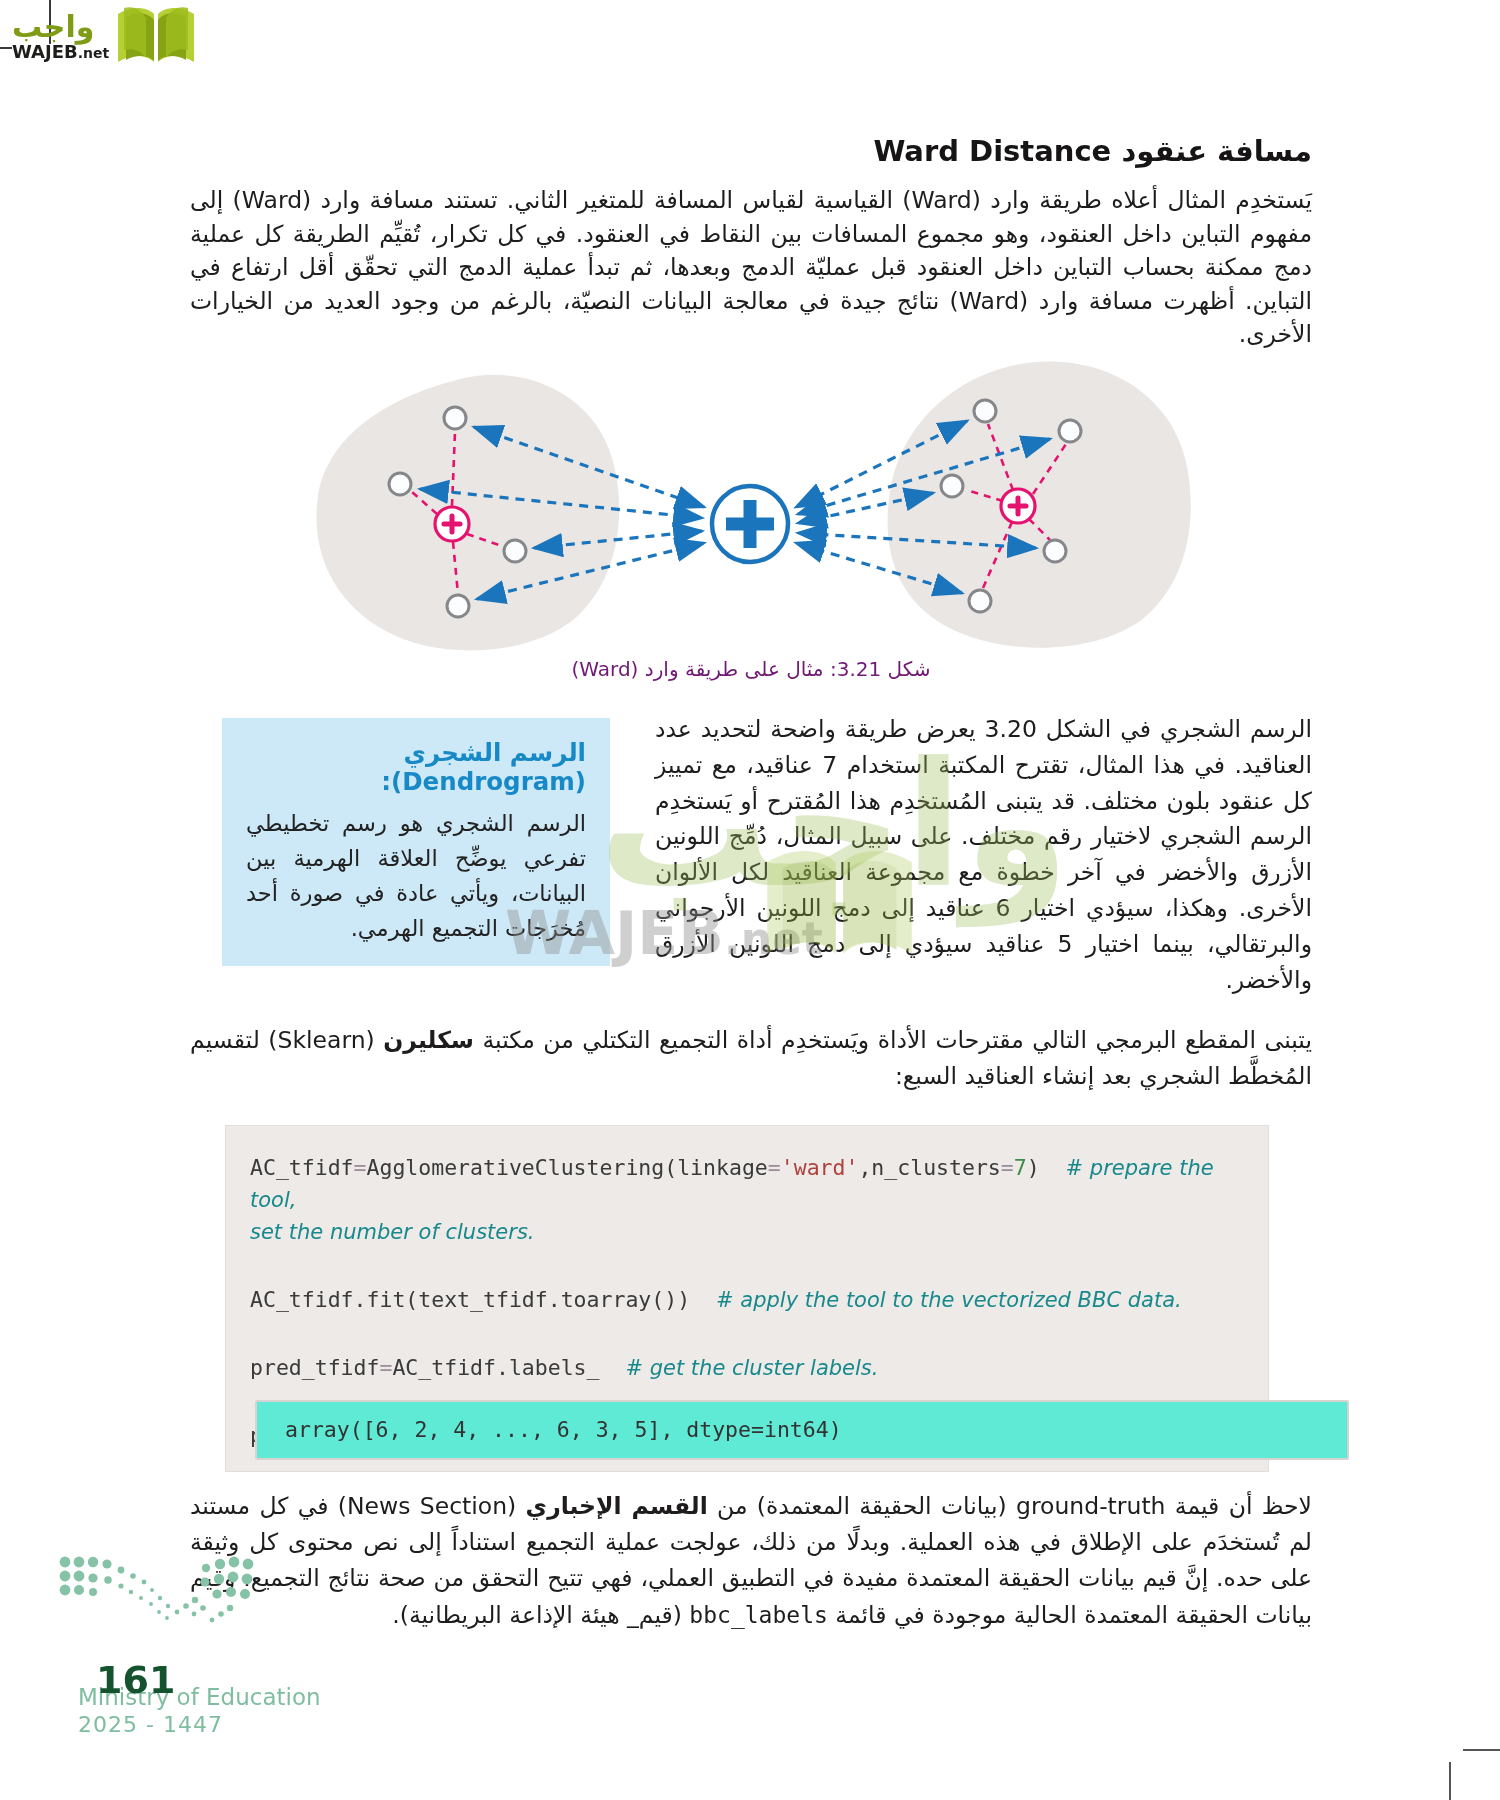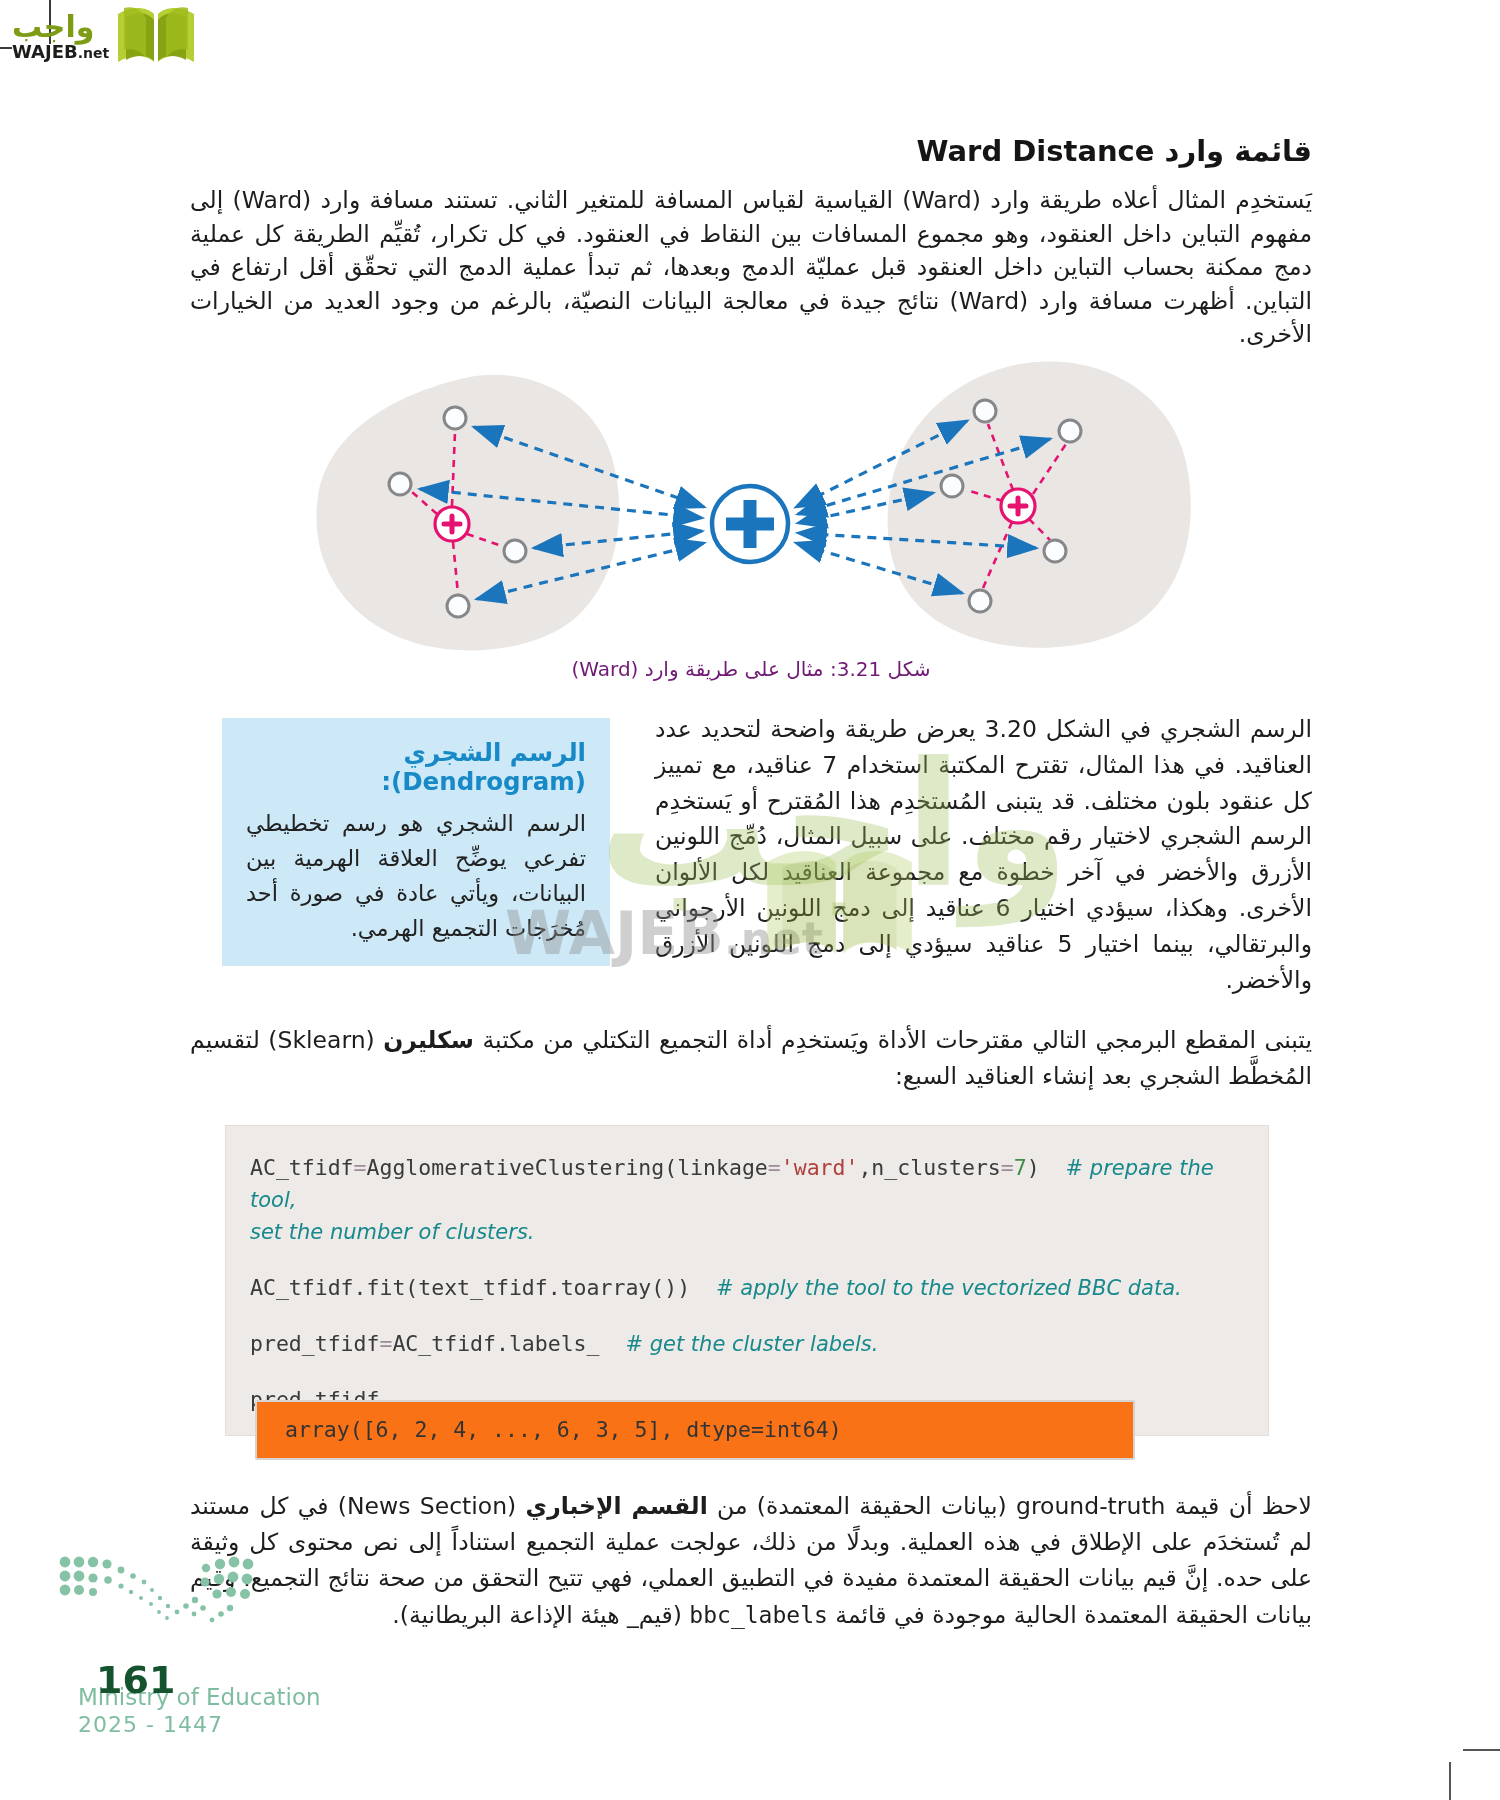--- a/index.html
+++ b/index.html
@@ -48,30 +48,30 @@
          opacity:.34;direction:rtl;text-align:left;line-height:180px;}
   .wm-en{left:505px;top:898px;font-size:60px;font-weight:bold;color:#8f8f8f;opacity:.42;}
   .wm-en .tld{font-size:44px;}
   .wm-book{left:752px;top:798px;opacity:.34;}
 
   
   .codeblock{position:absolute;left:225px;top:1125px;width:1044px;box-sizing:border-box;
              background:#edeae7;border:1px solid #e2ded9;padding:26px 18px 20px 24px;}
   .code-line{font-family:"DejaVu Sans Mono", monospace;font-size:21.5px;line-height:31px;
              white-space:pre-wrap;color:#3a3a3a;}
-  .code-line.gap{margin-top:24px;}
+  .code-line.gap{margin-top:36px;}
   .tok-code{color:#3a3a3a;}
   .tok-op{color:#9b8b9b;}
   .tok-str{color:#b0403c;}
   .tok-num{color:#3e8f46;}
   .tok-comment{color:#17898c;font-style:italic;font-family:"DejaVu Sans", sans-serif;font-size:21px;}
 
   
-  .outputbox{position:absolute;left:255px;top:1400px;width:880px;height:60px;box-sizing:border-box;
-             background:#f97316;border:2px solid #d6d3d0;border-radius:2px;}
+  .outputbox{position:absolute;left:255px;top:1400px;width:1094px;height:60px;box-sizing:border-box;
+             background:#5eead4;border:2px solid #d6d3d0;border-radius:2px;}
   .outputbox span{display:block;font-family:"DejaVu Sans Mono", monospace;font-size:21.5px;
                   color:#333;line-height:56px;padding-left:28px;}
 
   
   .ministry-dots{position:absolute;left:55px;top:1552px;}
   .ministry-ar{position:absolute;left:78px;top:1642px;font-size:31px;color:#a3cdb6;
                direction:rtl;text-align:left;width:190px;font-weight:bold;}
   .page-number{position:absolute;left:96px;top:1658px;font-size:38px;font-weight:bold;color:#14532d;z-index:3;}
   .ministry-en{position:absolute;left:78px;top:1684px;font-size:23px;color:#7fbda0;}
   .ministry-years{position:absolute;left:78px;top:1712px;font-size:22px;color:#7fbda0;letter-spacing:1px;}
@@ -95,21 +95,21 @@
       <path d="M44,10 C36,2 20,2 8,10 L8,58 C20,50 36,50 44,58 Z" fill="#b5cf35"></path>
       <path d="M48,10 C56,2 72,2 84,10 L84,58 C72,50 56,50 48,58 Z" fill="#b5cf35"></path>
       <path d="M44,16 C38,8 26,7 16,13 L16,56 C26,50 38,51 44,57 Z" fill="#7f9d0e" opacity="0.9"></path>
       <path d="M48,16 C54,8 66,7 76,13 L76,56 C66,50 54,51 48,57 Z" fill="#7f9d0e" opacity="0.9"></path>
       <path d="M36,14 C30,4 22,2 14,4 L14,46 C22,44 30,46 36,54 Z" fill="#9ebc1d" opacity="0.85"></path>
       <path d="M56,14 C62,4 70,2 78,4 L78,46 C70,44 62,46 56,54 Z" fill="#9ebc1d" opacity="0.85"></path>
     </svg>
   </div>
 
   <div class="title">
-    <span>قائمة وارد</span>
+    <span>مسافة عنقود</span>
     <span class="en">Ward Distance</span>
   </div>
 
   <div class="para para1 abs">يَستخدِم المثال أعلاه طريقة وارد (Ward) القياسية لقياس المسافة للمتغير الثاني. تستند مسافة وارد (Ward) إلى مفهوم التباين داخل العنقود، وهو مجموع المسافات بين النقاط في العنقود. في كل تكرار، تُقيِّم الطريقة كل عملية دمج ممكنة بحساب التباين داخل العنقود قبل عمليّة الدمج وبعدها، ثم تبدأ عملية الدمج التي تحقّق أقل ارتفاع في التباين. أظهرت مسافة وارد (Ward) نتائج جيدة في معالجة البيانات النصيّة، بالرغم من وجود العديد من الخيارات الأخرى.</div>
 
   <div class="figure">
     <svg width="940" height="298" viewBox="0 0 940 298">
       <defs>
         <marker id="ab" markerWidth="11" markerHeight="9" refX="9" refY="3.8" orient="auto-start-reverse">
           <path d="M0,0 L10,3.8 L0,7.6 Z" fill="#1b75bc"></path>

